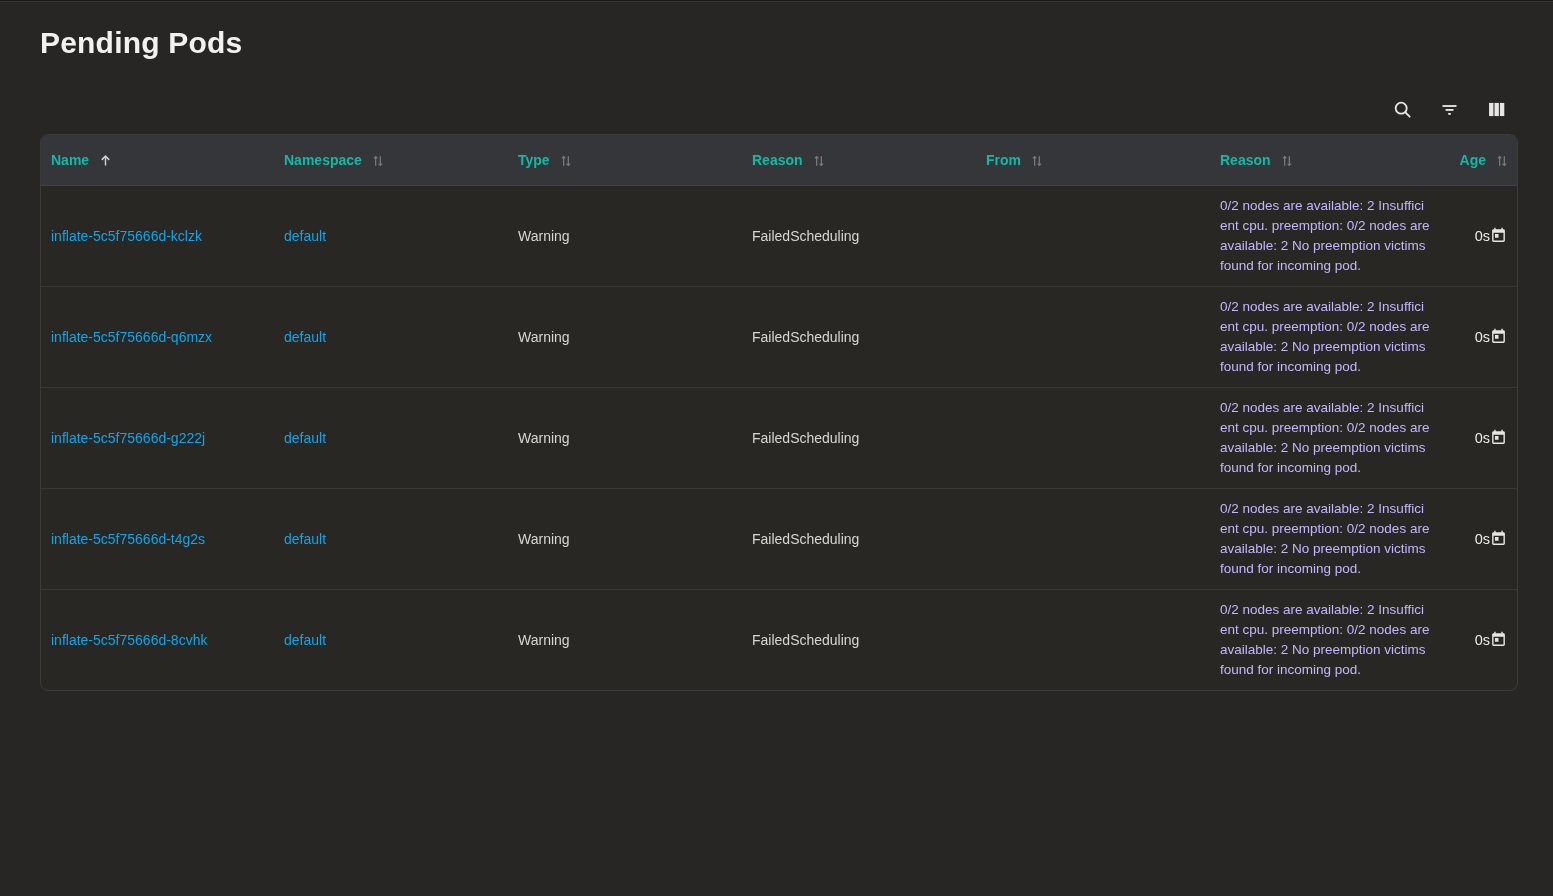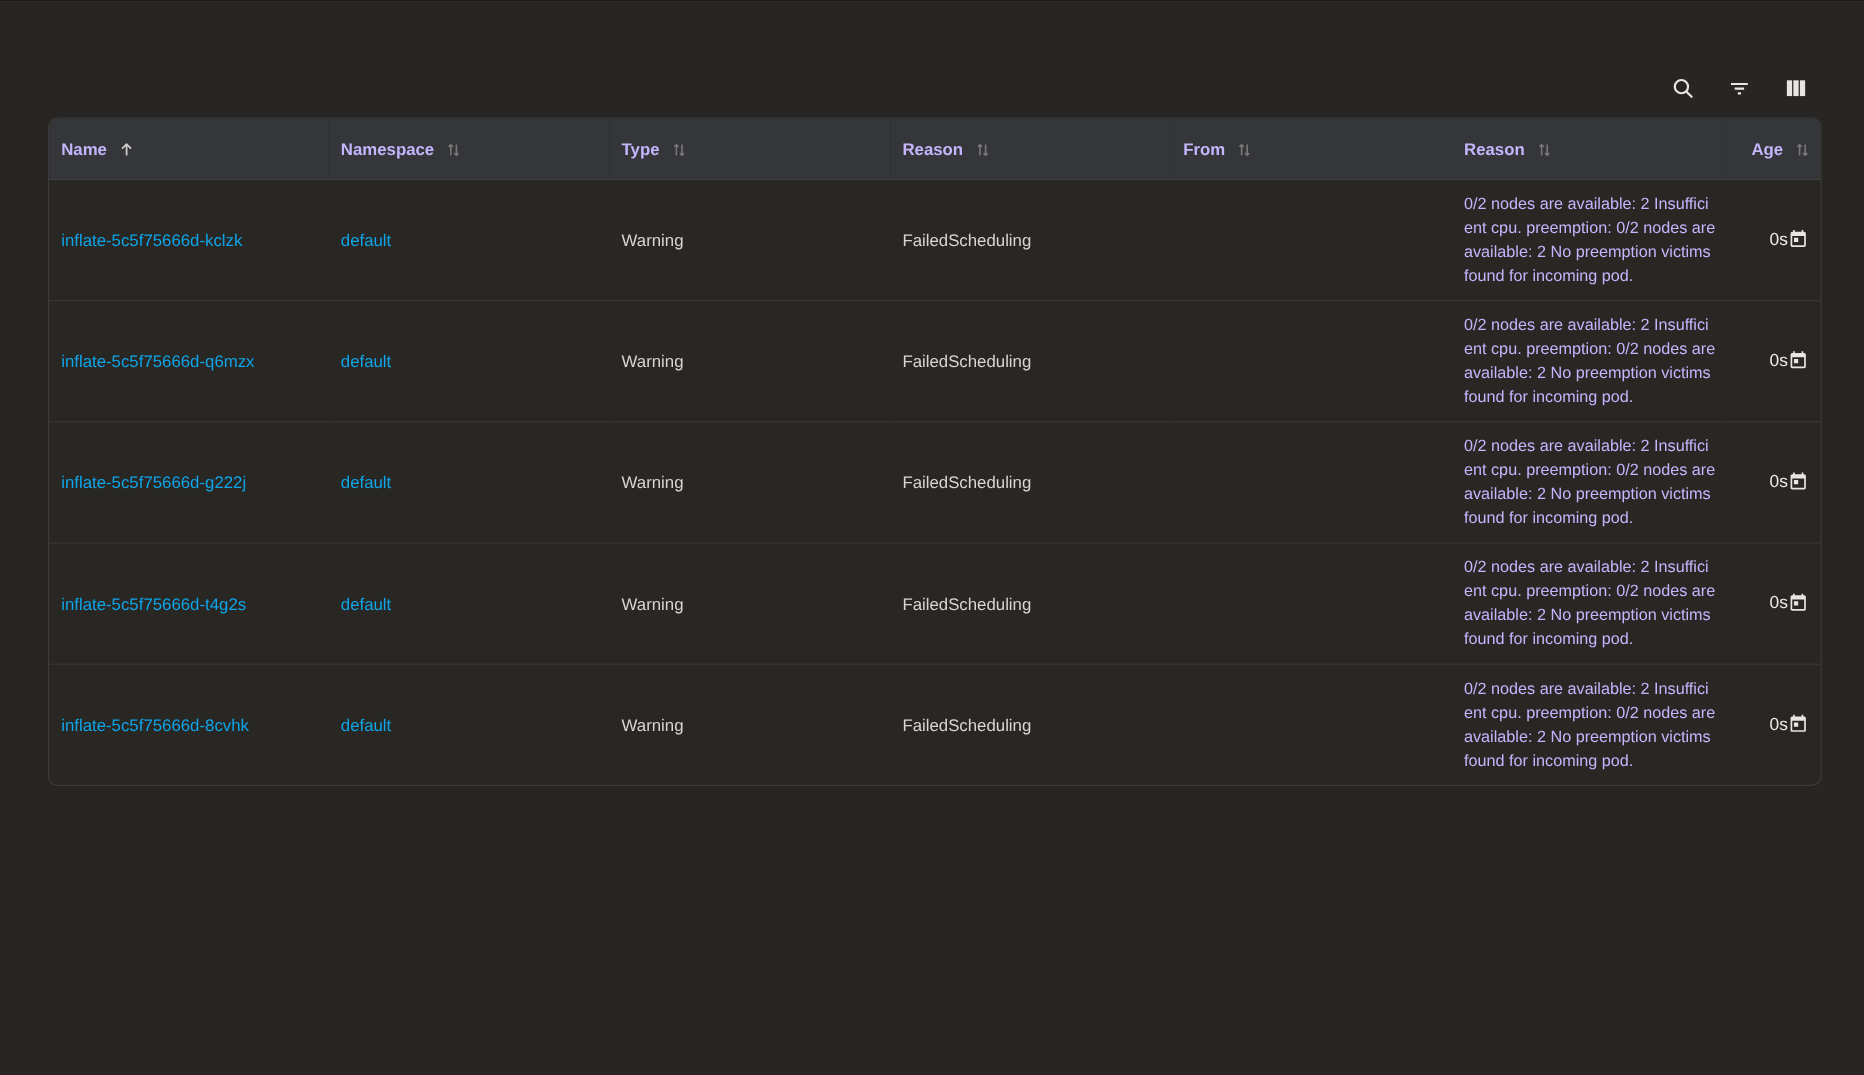--- a/index.html
+++ b/index.html
@@ -42,21 +42,21 @@
     border-collapse: collapse;
     table-layout: fixed;
   }
   thead tr { background: #343639; }
   th {
     height: 50px;
     padding: 0 10px;
     text-align: left;
     font-size: 14px;
     font-weight: 700;
-    color: #c4b5fd;
+    color: #14b8a6;
     white-space: nowrap;
     cursor: pointer;
   }
   th .sort-icon { margin-left: 9px; vertical-align: -3px; }
   th .sort-icon.inactive { color: #7c7a78; }
   th .sort-icon.active { color: #d2d0ce; }
   th.col-age { text-align: right; }
   tbody td {
     height: 97px;
     padding: 10px 10px;
@@ -92,20 +92,21 @@
   col.c-message { width: 226px; }
   col.c-age { width: 83px; }
 </style>
 </head>
 <body>
 
 <div class="top-edge"></div>
 
 <div class="page">
 
+  <h1 class="page-title">Pending Pods</h1>
 
   <div class="toolbar">
     <button class="icon-btn" title="">
       <span style="display:flex">
         <svg width="21" height="21" viewBox="0 0 24 24" fill="none" stroke="currentColor" stroke-width="2.1">
           <circle cx="10.5" cy="10.5" r="6.3"></circle>
           <line x1="15.3" y1="15.3" x2="20.2" y2="20.2" stroke-linecap="round"></line>
         </svg>
       </span>
     </button>

